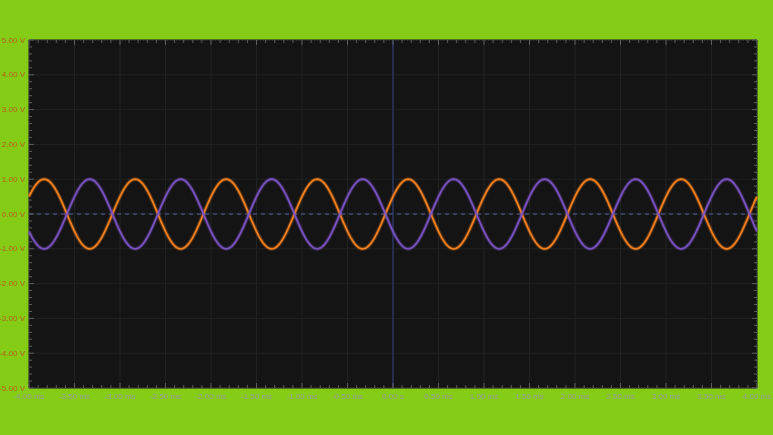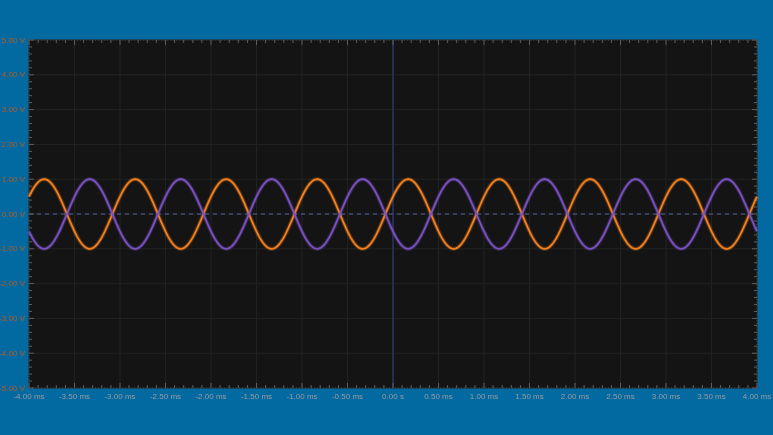--- a/index.html
+++ b/index.html
@@ -8,21 +8,21 @@
     width:773px;height:435px;
     overflow:hidden;
     font-family:"Liberation Sans",sans-serif;
   }
   svg{position:absolute;left:0;top:0;display:block;}
   text{font-family:"Liberation Sans",sans-serif;}
 </style>
 </head>
 <body>
 
-<div class="stage" style="background: #0369a1;">
+<div class="stage" style="background: #84cc16;">
   <svg id="scope" width="773" height="435" viewBox="0 0 773 435">
       <rect x="29" y="40" width="728" height="348" fill="#141414"></rect>
       <g>
         <line x1="29" y1="40" x2="29" y2="388" stroke="#212321" stroke-width="1"></line>
         <line x1="74.5" y1="40" x2="74.5" y2="388" stroke="#212321" stroke-width="1"></line>
         <line x1="120" y1="40" x2="120" y2="388" stroke="#212321" stroke-width="1"></line>
         <line x1="165.5" y1="40" x2="165.5" y2="388" stroke="#212321" stroke-width="1"></line>
         <line x1="211" y1="40" x2="211" y2="388" stroke="#212321" stroke-width="1"></line>
         <line x1="256.5" y1="40" x2="256.5" y2="388" stroke="#212321" stroke-width="1"></line>
         <line x1="302" y1="40" x2="302" y2="388" stroke="#212321" stroke-width="1"></line>

